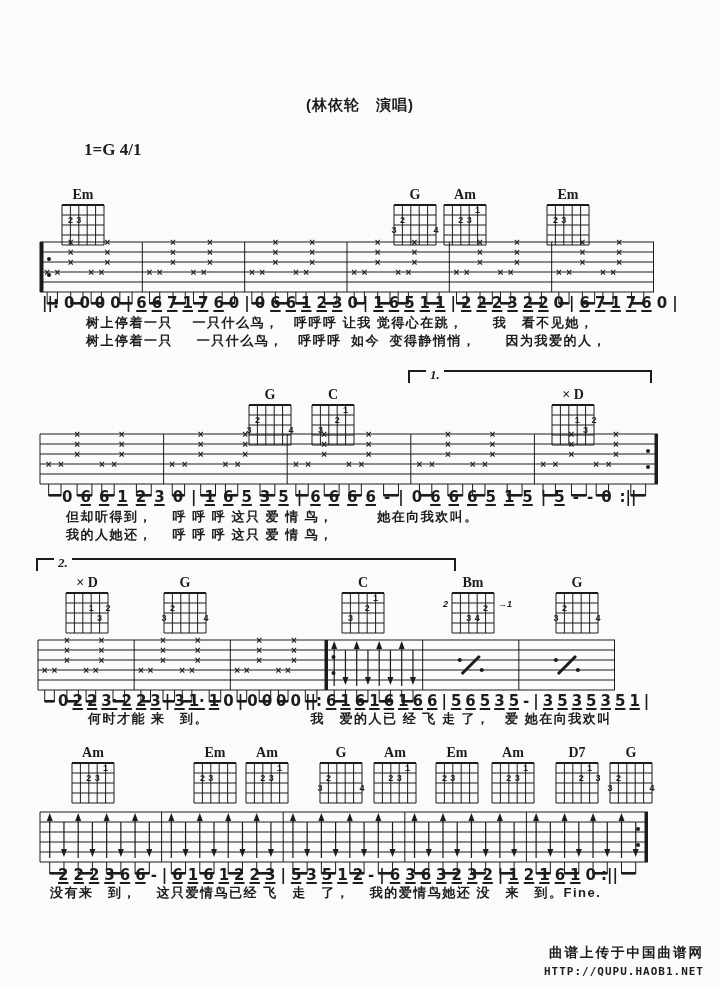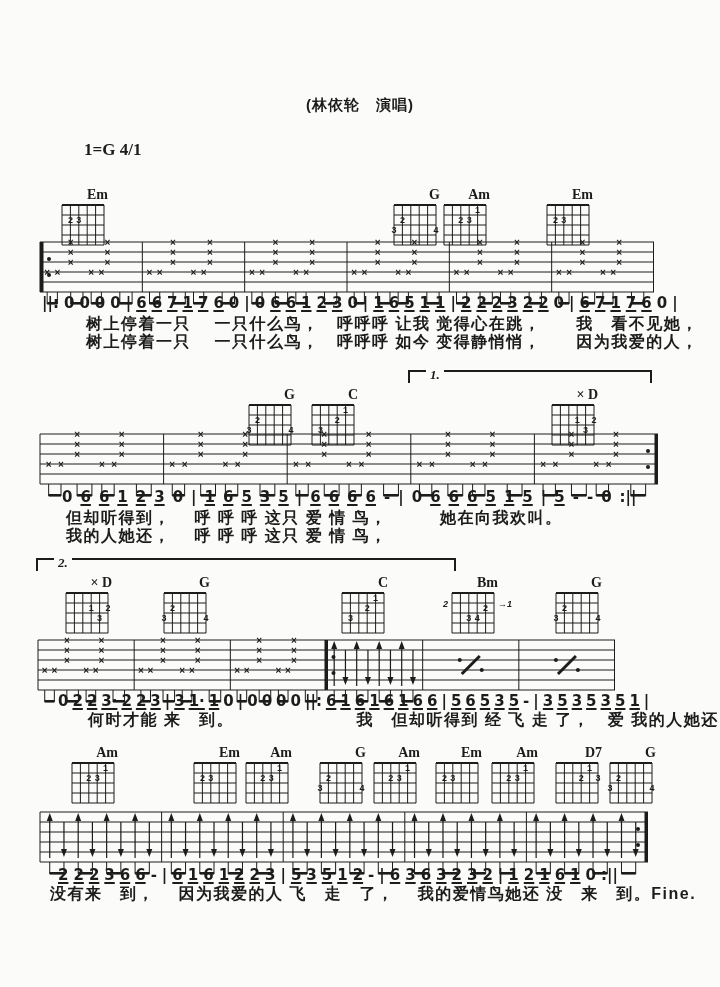--- a/index.html
+++ b/index.html
@@ -23,40 +23,40 @@
     font-size:17px;font-weight:bold;
   }
   .credits{
     position:absolute;top:127px;right:76px;text-align:left;
     font-size:13.5px;font-weight:bold;line-height:19px;letter-spacing:2px;
   }
   .system{position:absolute;left:0;width:720px;}
   .chord{position:absolute;width:50px;text-align:center;}
   .chord-label{
     font-family:"Liberation Serif","DejaVu Serif",serif;
-    font-size:14px;font-weight:bold;line-height:14px;margin-bottom:1px;white-space:nowrap;text-align:right;
+    font-size:14px;font-weight:bold;line-height:14px;margin-bottom:1px;white-space:nowrap;
   }
   .volta{
     position:absolute;height:11px;
     border:2px solid #1c1c1c;border-bottom:none;
   }
   .volta span{
     position:absolute;top:-4px;left:16px;padding:0 4px;background:#fbfbf9;
     font-family:"Liberation Serif","DejaVu Serif",serif;
     font-size:13px;font-weight:bold;font-style:italic;line-height:13px;
   }
   .staff{position:absolute;overflow:visible;}
   .jianpu{
     position:absolute;white-space:nowrap;
     font-family:"DejaVu Sans",sans-serif;font-size:15px;font-weight:bold;
   }
   .jianpu .und{text-decoration:underline;text-decoration-thickness:1.6px;text-underline-offset:2px;}
   .lyric{
     position:absolute;white-space:nowrap;
-    font-size:16px;font-weight:bold;letter-spacing:1.5px;
+    font-size:13px;font-weight:bold;letter-spacing:1.5px;
   }
   .footer{
     position:absolute;right:16px;top:944px;text-align:right;
   }
   .footer .site{font-size:13.5px;font-weight:bold;letter-spacing:2px;}
   .footer .url{
     font-family:"DejaVu Sans Mono","Liberation Mono",monospace;
     font-size:11px;font-weight:bold;letter-spacing:1px;margin-top:3px;
   }
 </style>
@@ -276,21 +276,21 @@
           <rect x="542.3666666666667" y="64" width="12.28" height="2.6" fill="#1c1c1c"></rect>
           <line x1="562.8333333333333" y1="54" x2="562.8333333333333" y2="66" stroke="#1c1c1c" stroke-width="1"></line>
           <line x1="573.0666666666666" y1="54" x2="573.0666666666666" y2="66" stroke="#1c1c1c" stroke-width="1"></line>
           <rect x="562.8333333333333" y="64" width="10.23333333333333" height="2.6" fill="#1c1c1c"></rect>
           <line x1="591.4866666666667" y1="54" x2="591.4866666666667" y2="66" stroke="#1c1c1c" stroke-width="1"></line>
           <line x1="603.7666666666667" y1="54" x2="603.7666666666667" y2="66" stroke="#1c1c1c" stroke-width="1"></line>
           <rect x="591.4866666666667" y="64" width="12.28" height="2.6" fill="#1c1c1c"></rect>
         </svg>
         <div class="jianpu" style="left: 42px; top: 108px;"><span style="margin-right: 5px;">||:</span><span style="margin-right: 5px;">0</span><span style="margin-right: 5px;">0</span><span style="margin-right: 5px;">0</span><span style="margin-right: 5px;">0</span><span style="margin-right: 5px;">|</span><span class="und" style="margin-right: 5px;">6</span><span class="und" style="margin-right: 5px;">6</span><span class="und" style="margin-right: 5px;">7</span><span class="und" style="margin-right: 5px;">1</span><span class="und" style="margin-right: 5px;">7</span><span class="und" style="margin-right: 5px;">6</span><span style="margin-right: 5px;">0</span><span style="margin-right: 5px;">|</span><span style="margin-right: 5px;">0</span><span class="und" style="margin-right: 5px;">6</span><span class="und" style="margin-right: 5px;">6</span><span class="und" style="margin-right: 5px;">1</span><span class="und" style="margin-right: 5px;">2</span><span class="und" style="margin-right: 5px;">3</span><span style="margin-right: 5px;">0</span><span style="margin-right: 5px;">|</span><span class="und" style="margin-right: 5px;">1</span><span class="und" style="margin-right: 5px;">6</span><span class="und" style="margin-right: 5px;">5</span><span class="und" style="margin-right: 5px;">1</span><span class="und" style="margin-right: 5px;">1</span><span style="margin-right: 5px;">|</span><span class="und" style="margin-right: 5px;">2</span><span class="und" style="margin-right: 5px;">2</span><span class="und" style="margin-right: 5px;">2</span><span class="und" style="margin-right: 5px;">3</span><span class="und" style="margin-right: 5px;">2</span><span class="und" style="margin-right: 5px;">2</span><span style="margin-right: 5px;">0</span><span style="margin-right: 5px;">|</span><span class="und" style="margin-right: 5px;">6</span><span class="und" style="margin-right: 5px;">7</span><span class="und" style="margin-right: 5px;">1</span><span class="und" style="margin-right: 5px;">7</span><span class="und" style="margin-right: 5px;">6</span><span style="margin-right: 5px;">0</span><span style="margin-right: 5px;">|</span></div>
         <div class="lyric" style="left: 86px; top: 128px;">树上停着一只　 一只什么鸟，　呼呼呼 让我 觉得心在跳，　　我　看不见她，</div>
-        <div class="lyric" style="left: 86px; top: 146px;">树上停着一只　 一只什么鸟，　呼呼呼 如今 变得静悄悄，　　因为我爱的人，</div>
+        <div class="lyric" style="left: 86px; top: 146px; font-family: Liberation Mono, monospace;">树上停着一只　 一只什么鸟，　呼呼呼 如今 变得静悄悄，　　因为我爱的人，</div>
       </div>
       <div class="system" style="top: 368px;">
         <div class="volta" style="left: 408px; width: 240px; top: 2px;">
           <span>1.</span>
         </div>
         <div class="chord" style="left: 245px; top: 20px;"><div class="chord-label">G</div><svg width="50" height="46" style="overflow: visible;">
             <line x1="4" y1="2" x2="4" y2="42" stroke="#1c1c1c" stroke-width="1"></line>
             <line x1="12.4" y1="2" x2="12.4" y2="42" stroke="#1c1c1c" stroke-width="1"></line>
             <line x1="20.8" y1="2" x2="20.8" y2="42" stroke="#1c1c1c" stroke-width="1"></line>
             <line x1="29.200000000000003" y1="2" x2="29.200000000000003" y2="42" stroke="#1c1c1c" stroke-width="1"></line>
@@ -666,21 +666,21 @@
           <line x1="374.95383333333336" y1="54" x2="374.95383333333336" y2="66" stroke="#1c1c1c" stroke-width="1"></line>
           <rect x="363.70233333333334" y="64" width="11.2515" height="2.6" fill="#1c1c1c"></rect>
           <line x1="423.75" y1="38" x2="441.75" y2="20" stroke="#1c1c1c" stroke-width="3"></line>
           <circle cx="421.75" cy="24" r="2" fill="#1c1c1c"></circle>
           <circle cx="443.75" cy="34" r="2" fill="#1c1c1c"></circle>
           <line x1="519.9166666666667" y1="38" x2="537.9166666666667" y2="20" stroke="#1c1c1c" stroke-width="3"></line>
           <circle cx="517.9166666666667" cy="24" r="2" fill="#1c1c1c"></circle>
           <circle cx="539.9166666666667" cy="34" r="2" fill="#1c1c1c"></circle>
         </svg>
         <div class="jianpu" style="left: 58px; top: 136px;"><span style="margin-right: 4px;">0</span><span class="und" style="margin-right: 4px;">2</span><span class="und" style="margin-right: 4px;">2</span><span class="und" style="margin-right: 4px;">3·</span><span class="und" style="margin-right: 4px;">2</span><span class="und" style="margin-right: 4px;">2</span><span class="und" style="margin-right: 4px;">3</span><span style="margin-right: 4px;">|</span><span class="und" style="margin-right: 4px;">3</span><span class="und" style="margin-right: 4px;">1·</span><span class="und" style="margin-right: 4px;">1</span><span style="margin-right: 4px;">0</span><span style="margin-right: 4px;">|</span><span style="margin-right: 4px;">0</span><span style="margin-right: 4px;">0</span><span style="margin-right: 4px;">0</span><span style="margin-right: 4px;">0</span><span style="margin-right: 4px;">||:</span><span class="und" style="margin-right: 4px;">6</span><span class="und" style="margin-right: 4px;">1</span><span class="und" style="margin-right: 4px;">6</span><span class="und" style="margin-right: 4px;">1</span><span class="und" style="margin-right: 4px;">6</span><span class="und" style="margin-right: 4px;">1</span><span class="und" style="margin-right: 4px;">6</span><span class="und" style="margin-right: 4px;">6</span><span style="margin-right: 4px;">|</span><span class="und" style="margin-right: 4px;">5</span><span class="und" style="margin-right: 4px;">6</span><span class="und" style="margin-right: 4px;">5</span><span class="und" style="margin-right: 4px;">3</span><span class="und" style="margin-right: 4px;">5</span><span style="margin-right: 4px;">-</span><span style="margin-right: 4px;">|</span><span class="und" style="margin-right: 4px;">3</span><span class="und" style="margin-right: 4px;">5</span><span class="und" style="margin-right: 4px;">3</span><span class="und" style="margin-right: 4px;">5</span><span class="und" style="margin-right: 4px;">3</span><span class="und" style="margin-right: 4px;">5</span><span class="und" style="margin-right: 4px;">1</span><span style="margin-right: 4px;">|</span></div>
-        <div class="lyric" style="left: 88px; top: 154px;">何时才能 来　到。　　　　　　　我　但却听得到 经 飞 走 了，　爱 我的人她还</div>
+        <div class="lyric" style="left: 88px; top: 154px;">何时才能 来　到。　　　　　　　我　爱的人已 经 飞 走 了，　爱 她在向我欢叫</div>
       </div>
       <div class="system" style="top: 744px;">
         <div class="chord" style="left: 68px; top: 2px;"><div class="chord-label">Am</div><svg width="50" height="46" style="overflow: visible;">
             <line x1="4" y1="2" x2="4" y2="42" stroke="#1c1c1c" stroke-width="1"></line>
             <line x1="12.4" y1="2" x2="12.4" y2="42" stroke="#1c1c1c" stroke-width="1"></line>
             <line x1="20.8" y1="2" x2="20.8" y2="42" stroke="#1c1c1c" stroke-width="1"></line>
             <line x1="29.200000000000003" y1="2" x2="29.200000000000003" y2="42" stroke="#1c1c1c" stroke-width="1"></line>
             <line x1="37.6" y1="2" x2="37.6" y2="42" stroke="#1c1c1c" stroke-width="1"></line>
             <line x1="46" y1="2" x2="46" y2="42" stroke="#1c1c1c" stroke-width="1"></line>
             <line x1="4" y1="2" x2="46" y2="2" stroke="#1c1c1c" stroke-width="2"></line>
@@ -969,17 +969,21 @@
           <line x1="538.8095999999999" y1="54" x2="538.8095999999999" y2="66" stroke="#1c1c1c" stroke-width="1"></line>
           <rect x="524.5824" y="64" width="14.227199999999998" height="2.6" fill="#1c1c1c"></rect>
           <line x1="553.0368" y1="54" x2="553.0368" y2="66" stroke="#1c1c1c" stroke-width="1"></line>
           <line x1="567.264" y1="54" x2="567.264" y2="66" stroke="#1c1c1c" stroke-width="1"></line>
           <rect x="553.0368" y="64" width="14.227199999999998" height="2.6" fill="#1c1c1c"></rect>
           <line x1="581.4911999999999" y1="54" x2="581.4911999999999" y2="66" stroke="#1c1c1c" stroke-width="1"></line>
           <line x1="595.7184" y1="54" x2="595.7184" y2="66" stroke="#1c1c1c" stroke-width="1"></line>
           <rect x="581.4911999999999" y="64" width="14.227199999999998" height="2.6" fill="#1c1c1c"></rect>
         </svg>
         <div class="jianpu" style="left: 58px; top: 122px;"><span class="und" style="margin-right: 5px;">2</span><span class="und" style="margin-right: 5px;">2</span><span class="und" style="margin-right: 5px;">2</span><span class="und" style="margin-right: 5px;">3</span><span class="und" style="margin-right: 5px;">6</span><span class="und" style="margin-right: 5px;">6</span><span style="margin-right: 5px;">-</span><span style="margin-right: 5px;">|</span><span class="und" style="margin-right: 5px;">6</span><span class="und" style="margin-right: 5px;">1</span><span class="und" style="margin-right: 5px;">6</span><span class="und" style="margin-right: 5px;">1</span><span class="und" style="margin-right: 5px;">2</span><span class="und" style="margin-right: 5px;">2</span><span class="und" style="margin-right: 5px;">3</span><span style="margin-right: 5px;">|</span><span class="und" style="margin-right: 5px;">5</span><span class="und" style="margin-right: 5px;">3</span><span class="und" style="margin-right: 5px;">5</span><span class="und" style="margin-right: 5px;">1</span><span class="und" style="margin-right: 5px;">2</span><span style="margin-right: 5px;">-</span><span style="margin-right: 5px;">|</span><span class="und" style="margin-right: 5px;">6</span><span class="und" style="margin-right: 5px;">3</span><span class="und" style="margin-right: 5px;">6</span><span class="und" style="margin-right: 5px;">3</span><span class="und" style="margin-right: 5px;">2</span><span class="und" style="margin-right: 5px;">3</span><span class="und" style="margin-right: 5px;">2</span><span style="margin-right: 5px;">|</span><span class="und" style="margin-right: 5px;">1</span><span class="und" style="margin-right: 5px;">2</span><span class="und" style="margin-right: 5px;">1</span><span class="und" style="margin-right: 5px;">6</span><span class="und" style="margin-right: 5px;">1</span><span style="margin-right: 5px;">0</span><span style="margin-right: 5px;">:||</span></div>
-        <div class="lyric" style="left: 50px; top: 140px;">没有来　到，　 因为我爱的人 飞　走　了，　 我的爱情鸟她还 没　来　到。Fine.</div>
+        <div class="lyric" style="left: 50px; top: 140px;">没有来　到，　 这只爱情鸟已经 飞　走　了，　 我的爱情鸟她还 没　来　到。Fine.</div>
       </div>
     </div>
 
+  <div class="footer">
+    <div class="site">曲谱上传于中国曲谱网</div>
+    <div class="url">HTTP://QUPU.HAOB1.NET</div>
+  </div>
 </div>
 
 </body></html>

